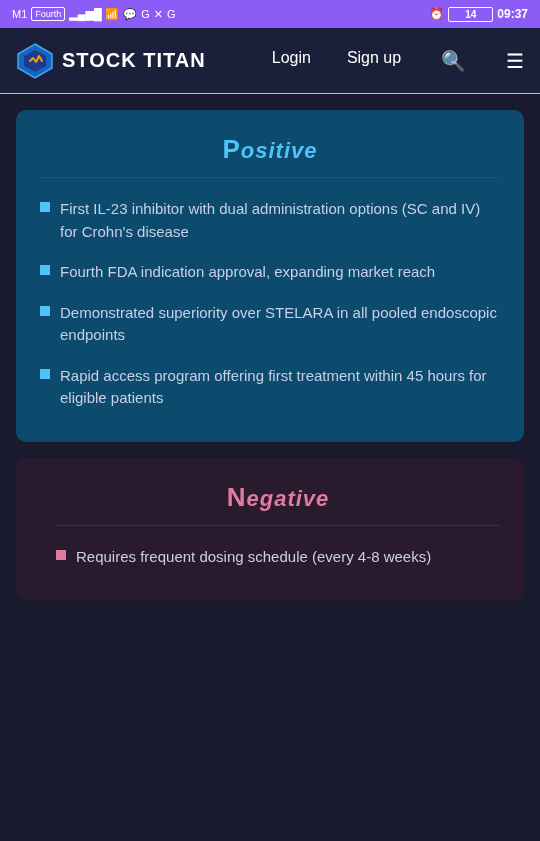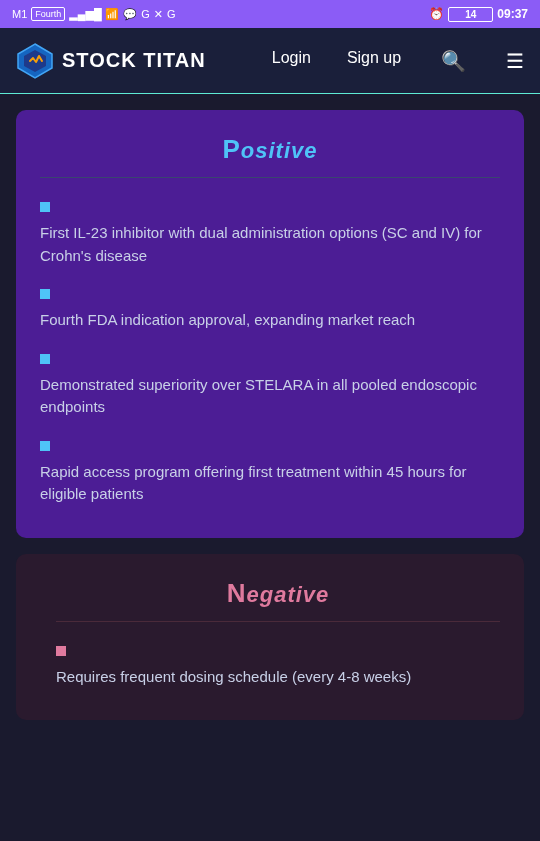--- a/index.html
+++ b/index.html
@@ -96,21 +96,21 @@
     
     .main-content {
       padding: 16px;
       display: flex;
       flex-direction: column;
       gap: 16px;
     }
 
     
     .positive-card {
-      background: #4c1d95;
+      background: #0c4a6e;
       border-radius: 10px;
       padding: 24px 24px 32px 24px;
     }
 
     .positive-title {
       color: #4fc3f7;
       font-size: 22px;
       font-weight: bold;
       font-style: italic;
       text-align: center;
@@ -137,21 +137,20 @@
       gap: 18px;
     }
 
     .bullet-item {
       display: flex;
       align-items: flex-start;
       gap: 10px;
       color: #c8d0e7;
       font-size: 15px;
       line-height: 1.5;
-      flex-direction: column;
     }
 
     .bullet-square {
       width: 10px;
       height: 10px;
       min-width: 10px;
       margin-top: 4px;
       background: #4fc3f7;
     }
 

